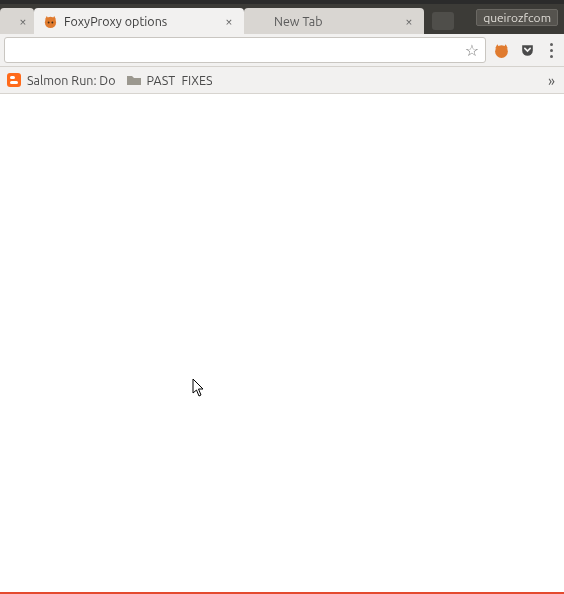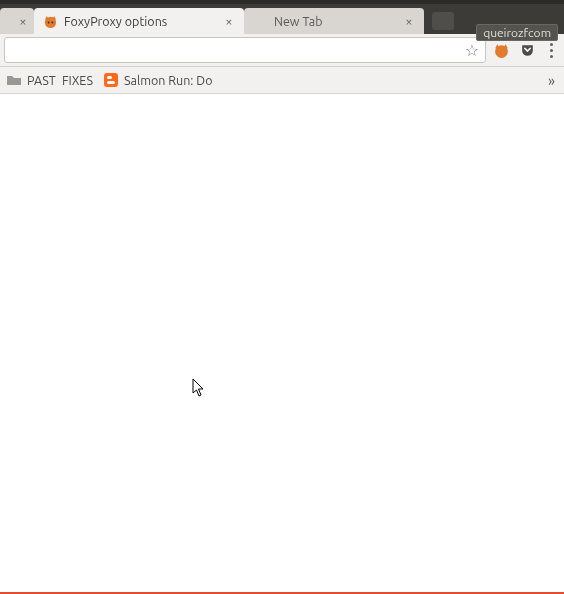--- a/index.html
+++ b/index.html
@@ -78,21 +78,21 @@
   .newtab-btn {
     width: 22px; height: 18px;
     background: #4f4e4a;
     border-radius: 3px;
     margin-left: 8px;
     margin-bottom: 4px;
   }
   .menubtn-top {
     position: absolute;
     right: 6px;
-    top: 20px;
+    top: 5px;
     color: #e0ddd7;
     background: #55534e;
     font-size: 12px;
     padding: 1px 6px;
     border-radius: 2px;
     border: 1px solid #6a6863;
   }
   .toolbar {
     height: 33px;
     background: #f2f1f0;
@@ -237,38 +237,38 @@
     <span></span>
       <span></span>
       <span></span>
   </div>
 </div>
 
 <div class="bookmarks">
   <div class="bm">
     <span class="bicon">
       <svg width="16" height="16" viewBox="0 0 16 16">
-        <path d="M1 4 H6 L8 6 H15 V13 H1 Z" fill="#9b988f"></path>
-      </svg>
-    </span>
-    <span class="blabel">PAST_FIXES</span>
-  </div>
-
-  <div class="bm">
-    <span class="bicon">
-      <svg width="16" height="16" viewBox="0 0 16 16">
         <rect width="16" height="16" rx="3" fill="#f2f1f0"></rect>
         <rect x="1" y="1" width="14" height="14" rx="3" fill="#ff6a1a"></rect>
         <rect x="4" y="4" width="5" height="3" rx="1.5" fill="#fff"></rect>
         <rect x="4" y="9" width="8" height="3" rx="1.5" fill="#fff"></rect>
       </svg>
     </span>
     <span class="blabel">Salmon Run: Do</span>
   </div>
 
+  <div class="bm">
+    <span class="bicon">
+      <svg width="16" height="16" viewBox="0 0 16 16">
+        <path d="M1 4 H6 L8 6 H15 V13 H1 Z" fill="#9b988f"></path>
+      </svg>
+    </span>
+    <span class="blabel">PAST_FIXES</span>
+  </div>
+
 
   <div class="bm-overflow">
     <span>»</span>
   </div>
 </div>
 
 <div class="content"></div>
 
 <div class="bottom-line"></div>
 

